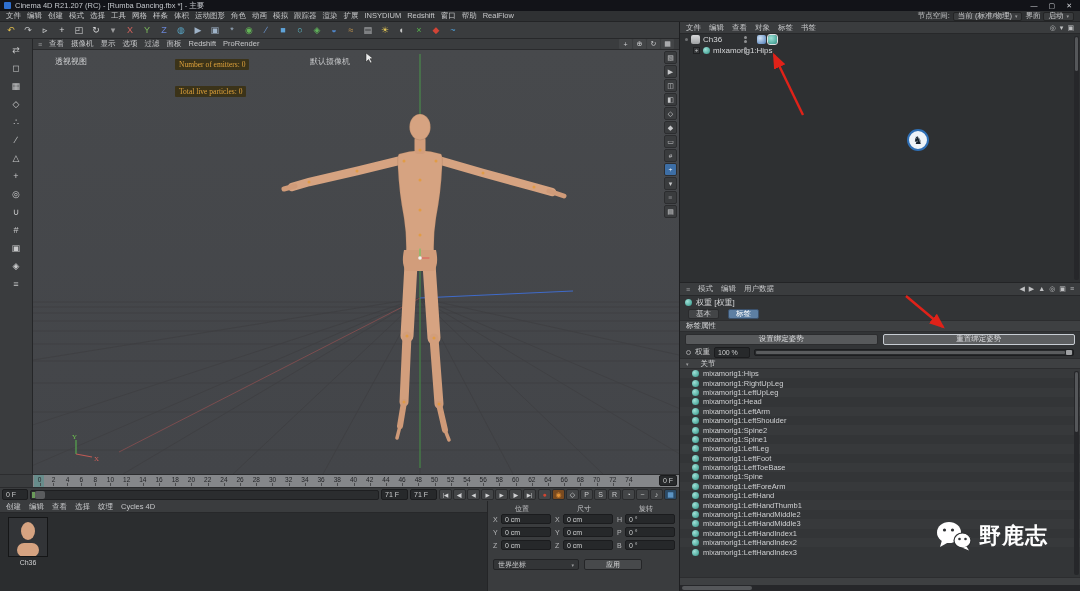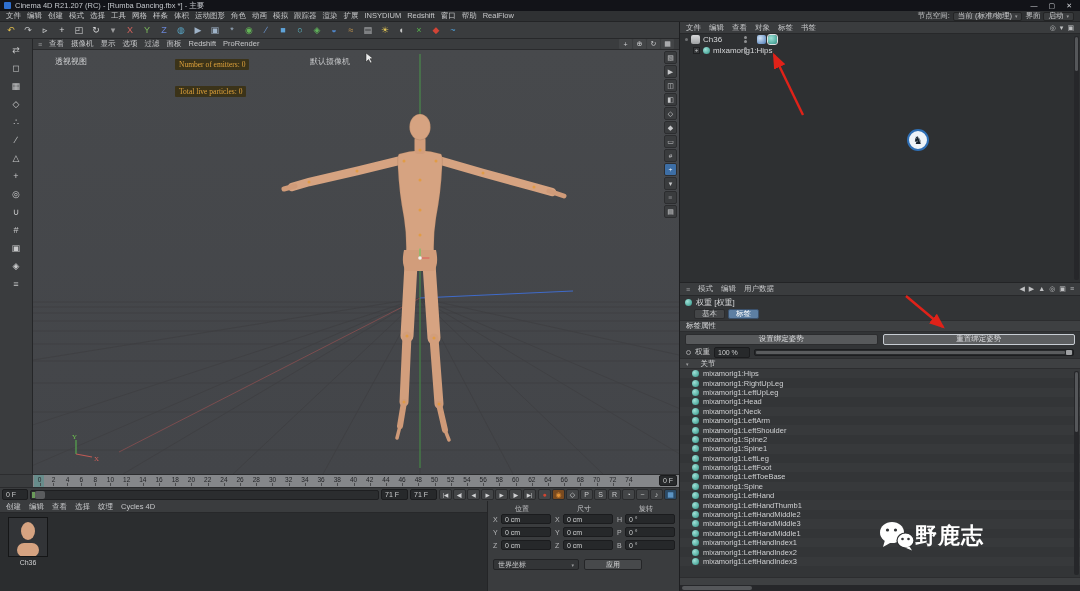--- a/index.html
+++ b/index.html
@@ -99,21 +99,21 @@
   .dot { width:3px; height:3px; border-radius:50%; background:#8f9193; }
   .om-tags { position:absolute; left:77px; display:flex; gap:2px; }
   .tag-ico { width:9px; height:9px; border-radius:2px; }
   .tag-phong { background:radial-gradient(circle at 35% 35%, #cfe2f5, #4b79b5); }
   .tag-weight { background:radial-gradient(circle at 35% 35%, #9fe0d6, #2f9487); outline:1px solid #dfe0e2; }
   .badge { position:absolute; left:227px; top:95px; width:22px; height:22px; border-radius:50%; background:#eef3f8; border:2px solid #2f6fb5; display:flex; align-items:center; justify-content:center; font-size:11px; color:#16222e; }
   .vscroll { position:absolute; right:1px; top:2px; bottom:2px; width:5px; background:#26272a; border-radius:2px; }
   .vthumb { position:absolute; left:1px; top:1px; width:3px; height:34px; background:#55575a; border-radius:2px; }
 
   .am-object { height:12px; display:flex; align-items:center; gap:4px; padding:0 5px; font-size:8px; color:#d6d7d9; background:#323436; flex:none; }
-  .am-tabs { height:12px; display:flex; align-items:center; gap:3px; padding:0 14px; background:#323436; flex:none; }
+  .am-tabs { height:12px; display:flex; align-items:center; gap:9px; padding:0 8px; background:#323436; flex:none; }
   .tab { height:10px; padding:0 7px; display:flex; align-items:center; background:#434547; border:1px solid #2a2b2d; border-radius:2px; font-size:7.5px; color:#c9cacc; }
   .tab.active { background:#5d7fa3; color:#fff; border-color:#3a506b; }
   .am-section { height:12px; display:flex; align-items:center; padding:0 6px; font-size:7.5px; color:#d8d9db; background:#3e4042; border-top:1px solid #2c2d2f; border-bottom:1px solid #2c2d2f; flex:none; }
   .am-buttons { height:14px; display:flex; align-items:center; gap:5px; padding:0 5px; background:#323436; flex:none; }
   .bind-btn { flex:1; height:11px; display:flex; align-items:center; justify-content:center; background:#57595b; border:1px solid #2b2c2e; border-radius:2px; font-size:7.5px; color:#dcdddf; }
   .bind-btn.hl { border-color:#c7ccd2; background:#5c5e60; }
   .am-weight { height:12px; display:flex; align-items:center; gap:4px; padding:0 6px; background:#323436; font-size:7.5px; flex:none; }
   .anim-dot { width:5px; height:5px; border-radius:50%; border:1px solid #9a9b9d; flex:none; }
   .w-val { width:36px; }
   .w-slider { flex:1; height:7px; background:#27292b; border:1px solid #1c1d1f; border-radius:2px; position:relative; }
@@ -123,21 +123,21 @@
   .tri { font-size:5px; color:#9fa0a2; }
   .am-list { flex:1; overflow:hidden; position:relative; background:#333537; }
   .joint-row { height:9.4px; display:flex; align-items:center; gap:4px; padding-left:12px; font-size:7.5px; color:#cfd0d2; }
   div.joint-row:nth-of-type(odd) { background:#37393b; }
   .joint-label { white-space:nowrap; }
   .am-footer { height:8px; background:#3e4042; border-top:1px solid #2c2d2f; flex:none; }
   .am-bscroll { height:6px; background:#26272a; position:relative; flex:none; }
   .hthumb { position:absolute; left:2px; top:1px; width:70px; height:4px; background:#55575a; border-radius:2px; }
 
   
-  .watermark { position:absolute; left:879px; top:521px; display:flex; align-items:center; gap:0; z-index:40; }
+  .watermark { position:absolute; left:936px; top:521px; display:flex; align-items:center; gap:7px; z-index:40; }
   .wm-text { font-size:22px; font-weight:bold; color:#ffffff; letter-spacing:1px; }
   .arrows { position:absolute; inset:0; pointer-events:none; z-index:50; }
 </style>
 </head>
 <body>
 
 <div id="root" data-name="app-window">
 
   <div class="titlebar" data-name="title-bar">
     <span class="app-ico" data-name="app-logo-icon"></span>
@@ -701,24 +701,20 @@
         <div class="joint-row" data-name="joint-list-item">
           <span class="joint-ico" data-name="joint-icon"></span>
           <span class="joint-label" data-name="joint-name">mixamorig1:LeftUpLeg</span>
         </div>
 
         <div class="joint-row" data-name="joint-list-item">
           <span class="joint-ico" data-name="joint-icon"></span>
           <span class="joint-label" data-name="joint-name">mixamorig1:Head</span>
         </div>
 
-        <div class="joint-row" data-name="joint-list-item">
-          <span class="joint-ico" data-name="joint-icon"></span>
-          <span class="joint-label" data-name="joint-name">mixamorig1:Neck</span>
-        </div>
 
         <div class="joint-row" data-name="joint-list-item">
           <span class="joint-ico" data-name="joint-icon"></span>
           <span class="joint-label" data-name="joint-name">mixamorig1:LeftArm</span>
         </div>
 
         <div class="joint-row" data-name="joint-list-item">
           <span class="joint-ico" data-name="joint-icon"></span>
           <span class="joint-label" data-name="joint-name">mixamorig1:LeftShoulder</span>
         </div>
@@ -746,20 +742,24 @@
         <div class="joint-row" data-name="joint-list-item">
           <span class="joint-ico" data-name="joint-icon"></span>
           <span class="joint-label" data-name="joint-name">mixamorig1:LeftToeBase</span>
         </div>
 
         <div class="joint-row" data-name="joint-list-item">
           <span class="joint-ico" data-name="joint-icon"></span>
           <span class="joint-label" data-name="joint-name">mixamorig1:Spine</span>
         </div>
 
+        <div class="joint-row" data-name="joint-list-item">
+          <span class="joint-ico" data-name="joint-icon"></span>
+          <span class="joint-label" data-name="joint-name">mixamorig1:LeftForeArm</span>
+        </div>
 
         <div class="joint-row" data-name="joint-list-item">
           <span class="joint-ico" data-name="joint-icon"></span>
           <span class="joint-label" data-name="joint-name">mixamorig1:LeftHand</span>
         </div>
 
         <div class="joint-row" data-name="joint-list-item">
           <span class="joint-ico" data-name="joint-icon"></span>
           <span class="joint-label" data-name="joint-name">mixamorig1:LeftHandThumb1</span>
         </div>
@@ -767,24 +767,20 @@
         <div class="joint-row" data-name="joint-list-item">
           <span class="joint-ico" data-name="joint-icon"></span>
           <span class="joint-label" data-name="joint-name">mixamorig1:LeftHandMiddle2</span>
         </div>
 
         <div class="joint-row" data-name="joint-list-item">
           <span class="joint-ico" data-name="joint-icon"></span>
           <span class="joint-label" data-name="joint-name">mixamorig1:LeftHandMiddle3</span>
         </div>
 
-        <div class="joint-row" data-name="joint-list-item">
-          <span class="joint-ico" data-name="joint-icon"></span>
-          <span class="joint-label" data-name="joint-name">mixamorig1:LeftHandMiddle1</span>
-        </div>
 
         <div class="joint-row" data-name="joint-list-item">
           <span class="joint-ico" data-name="joint-icon"></span>
           <span class="joint-label" data-name="joint-name">mixamorig1:LeftHandIndex1</span>
         </div>
 
         <div class="joint-row" data-name="joint-list-item">
           <span class="joint-ico" data-name="joint-icon"></span>
           <span class="joint-label" data-name="joint-name">mixamorig1:LeftHandIndex2</span>
         </div>

